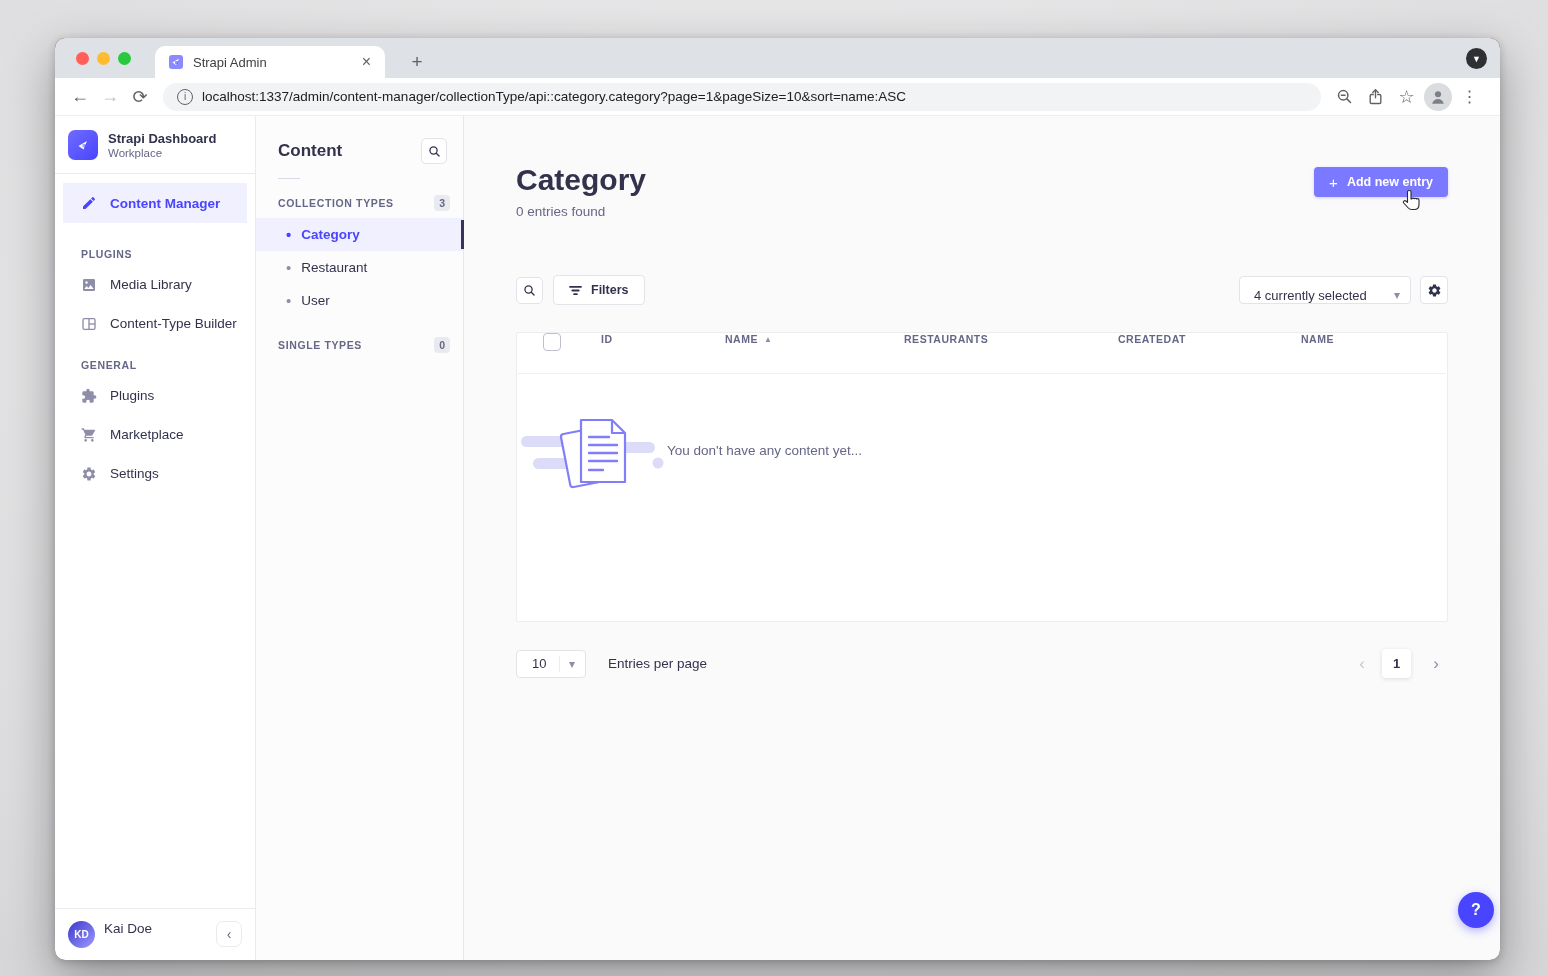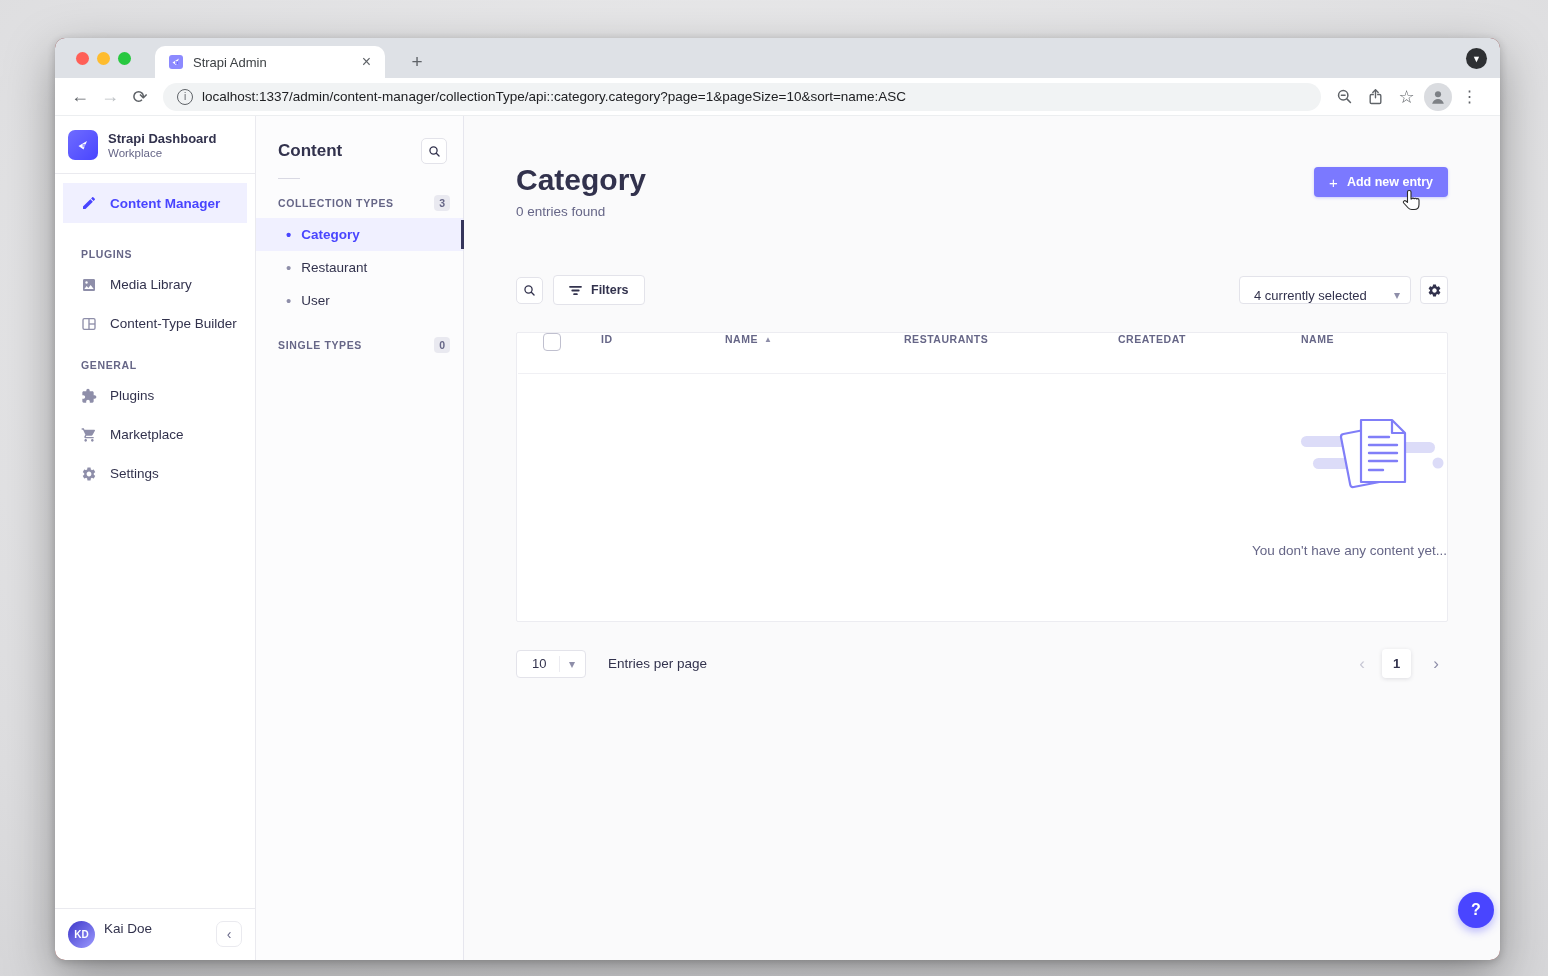--- a/index.html
+++ b/index.html
@@ -86,21 +86,21 @@
   .table-card { margin-top:27px; background:#fff; border:1px solid #ececf1; border-radius:2px; height:290px; }
   .thead { height:40px; display:flex; align-items:flex-start; padding:0 26px; }
   .th { font-size:10.5px; font-weight:bold; letter-spacing:.05em; color:#666687; }
   .checkbox { width:18px; height:18px; border:1px solid #c0c0cf; border-radius:4px; background:#fff; flex:none; }
   .th-id { width:83px; margin-left:40px; }
   .th-name { width:179px; display:flex; align-items:center; gap:6px;margin-left:41px; }
   .sort-arrow { font-size:8px; color:#8e8ea9; }
   .th-rest { width:214px; }
   .th-created { width:183px; }
   .thead-divider { height:1px; background:#f0f0f4; margin:0 1px; }
-  .empty-wrap { display:flex; flex-direction:column; align-items:flex-end; padding-top:32px; }
+  .empty-wrap { display:flex; flex-direction:row; align-items:flex-start; padding-top:32px; }
   .empty-text { margin-top:37px; font-size:13.5px; color:#666687; }
 
   .pagination { margin-top:27px; display:flex; align-items:center; }
   .size-select { width:70px; height:28px; background:#fff; border:1px solid #e3e3ea; border-radius:4px; display:flex; align-items:center; font-size:13px; color:#32324d; }
   .size-select .sel-text { flex:1; text-align:left; padding-left:15px; }
   .size-select .sel-div { width:1px; height:16px; background:#ececf1; margin-right:9px; }
   .size-select .chev { margin-right:10px; }
   .per-page { font-size:13.5px; color:#32324d; margin-left:22px; }
   .pag-spacer { flex:1; }
   .pag-chev { width:24px; height:24px; display:flex; align-items:center; justify-content:center; font-size:17px; }

